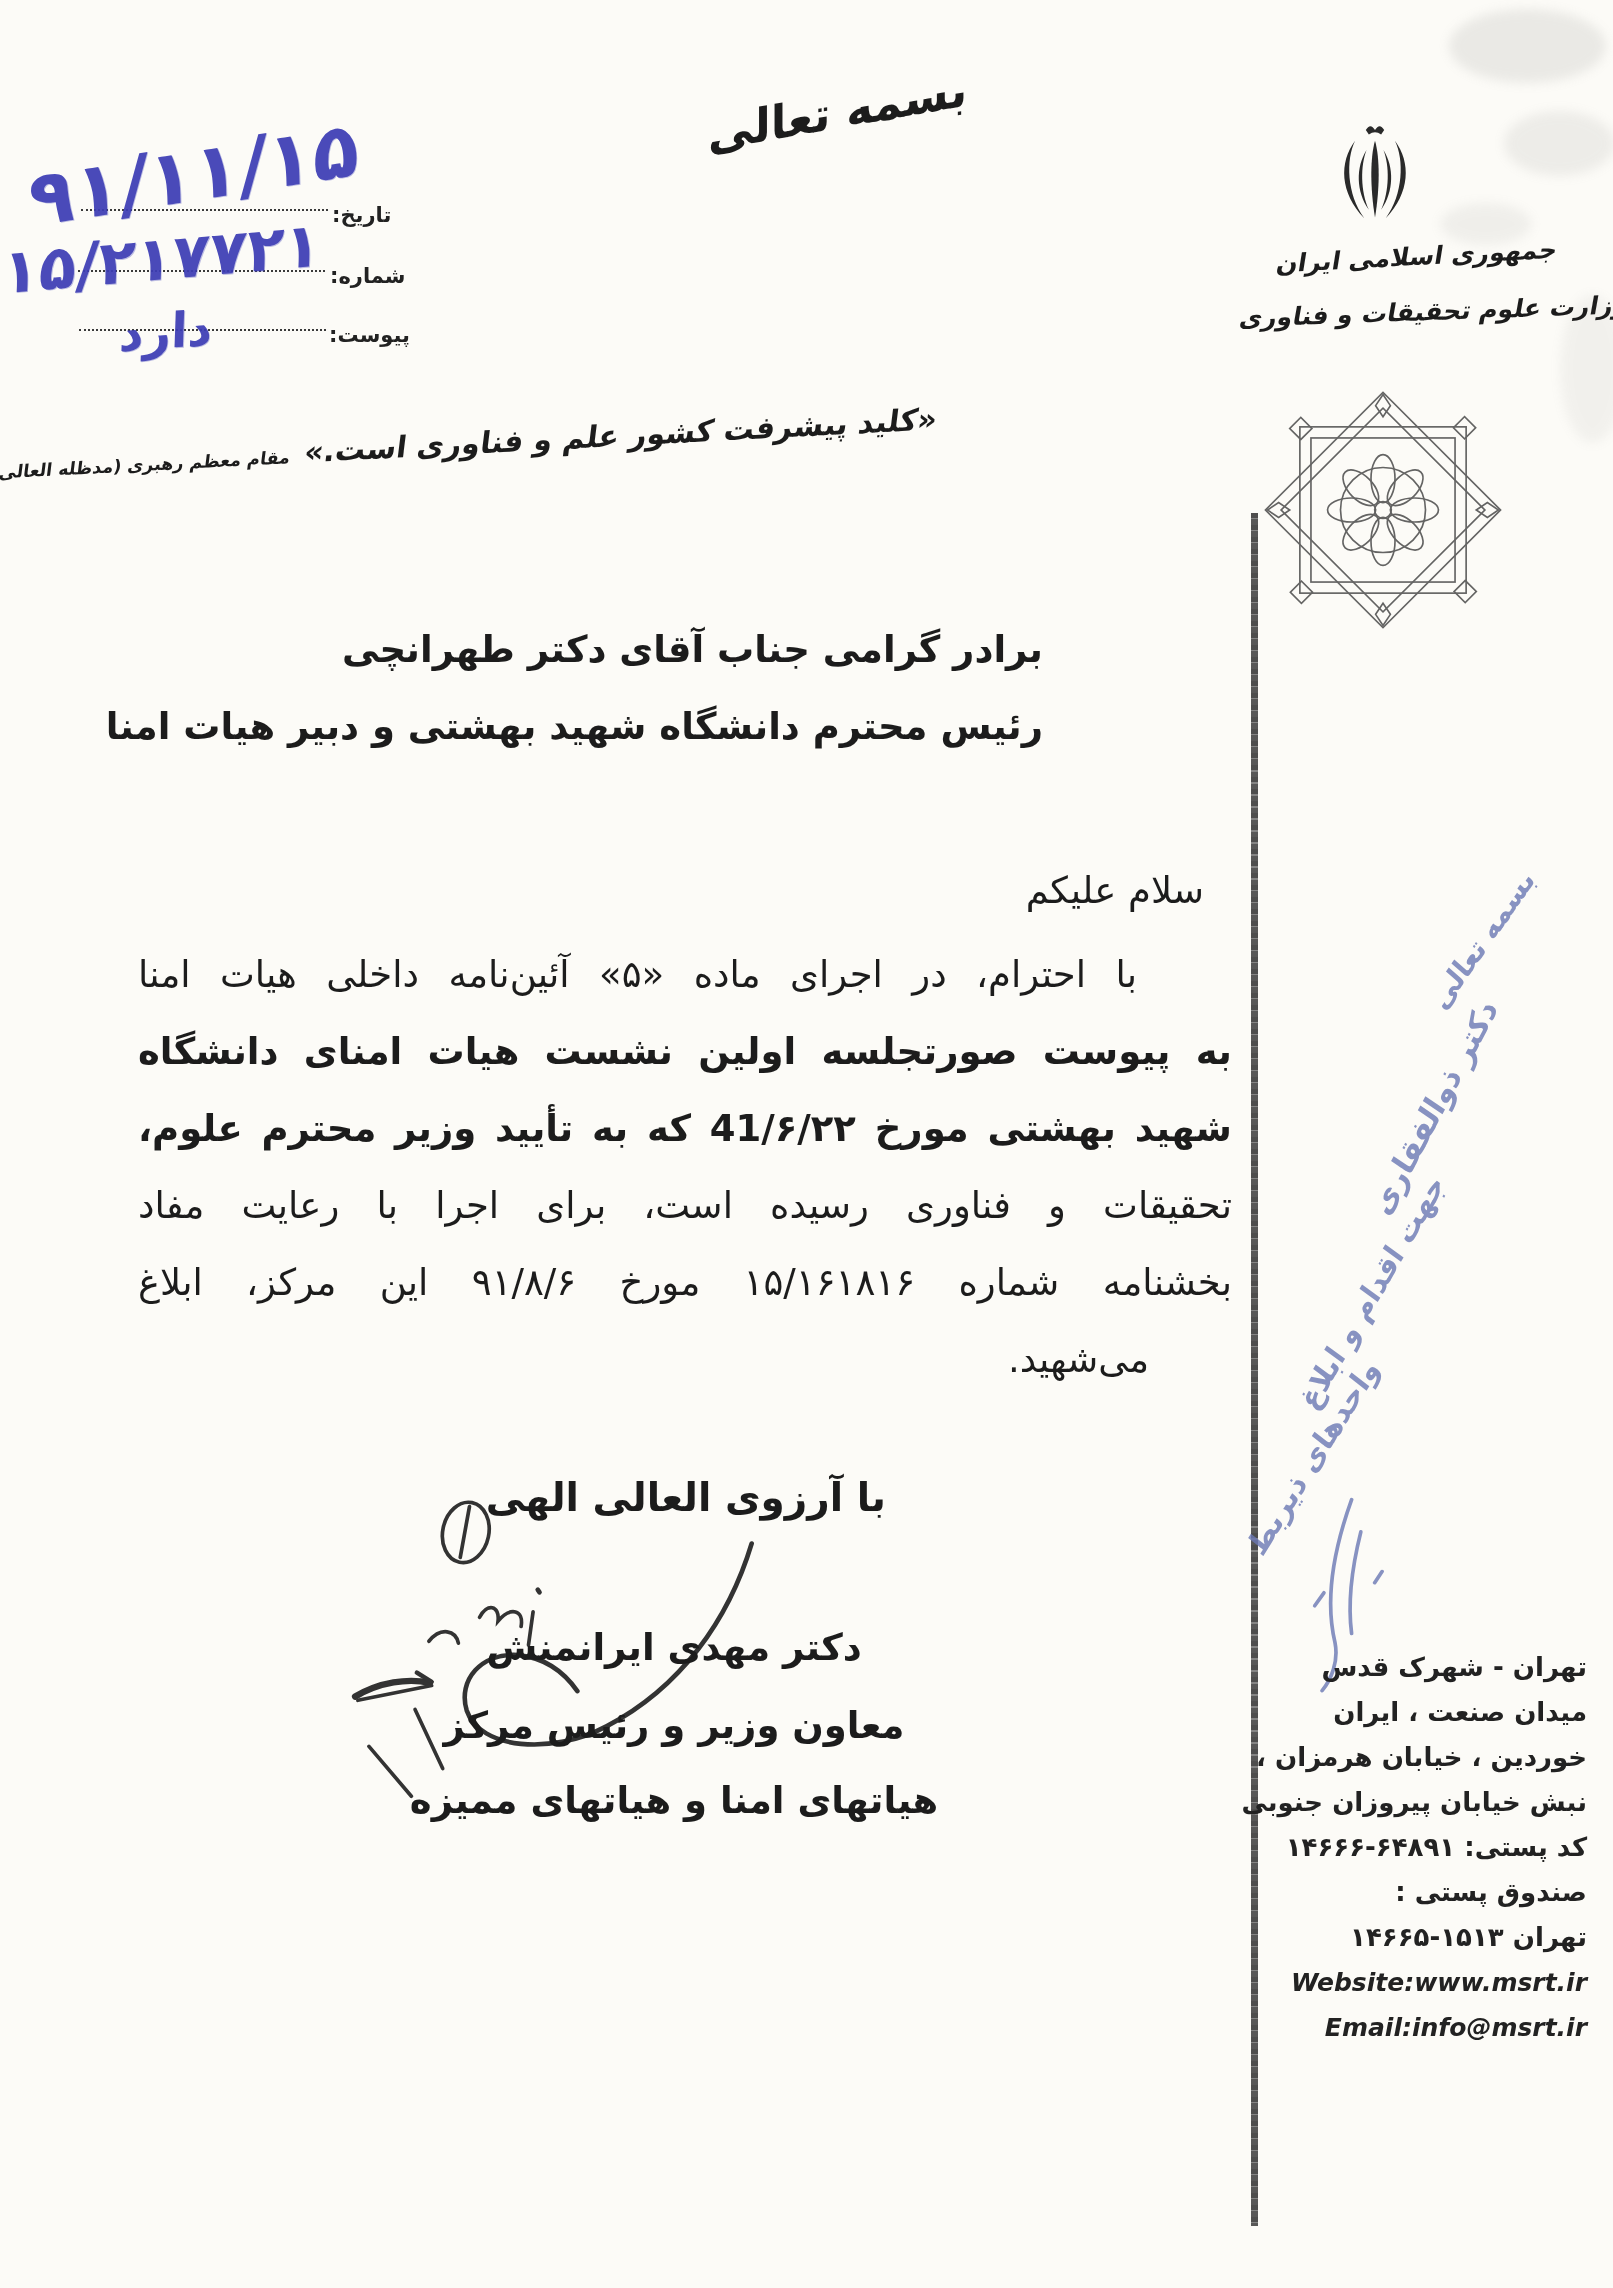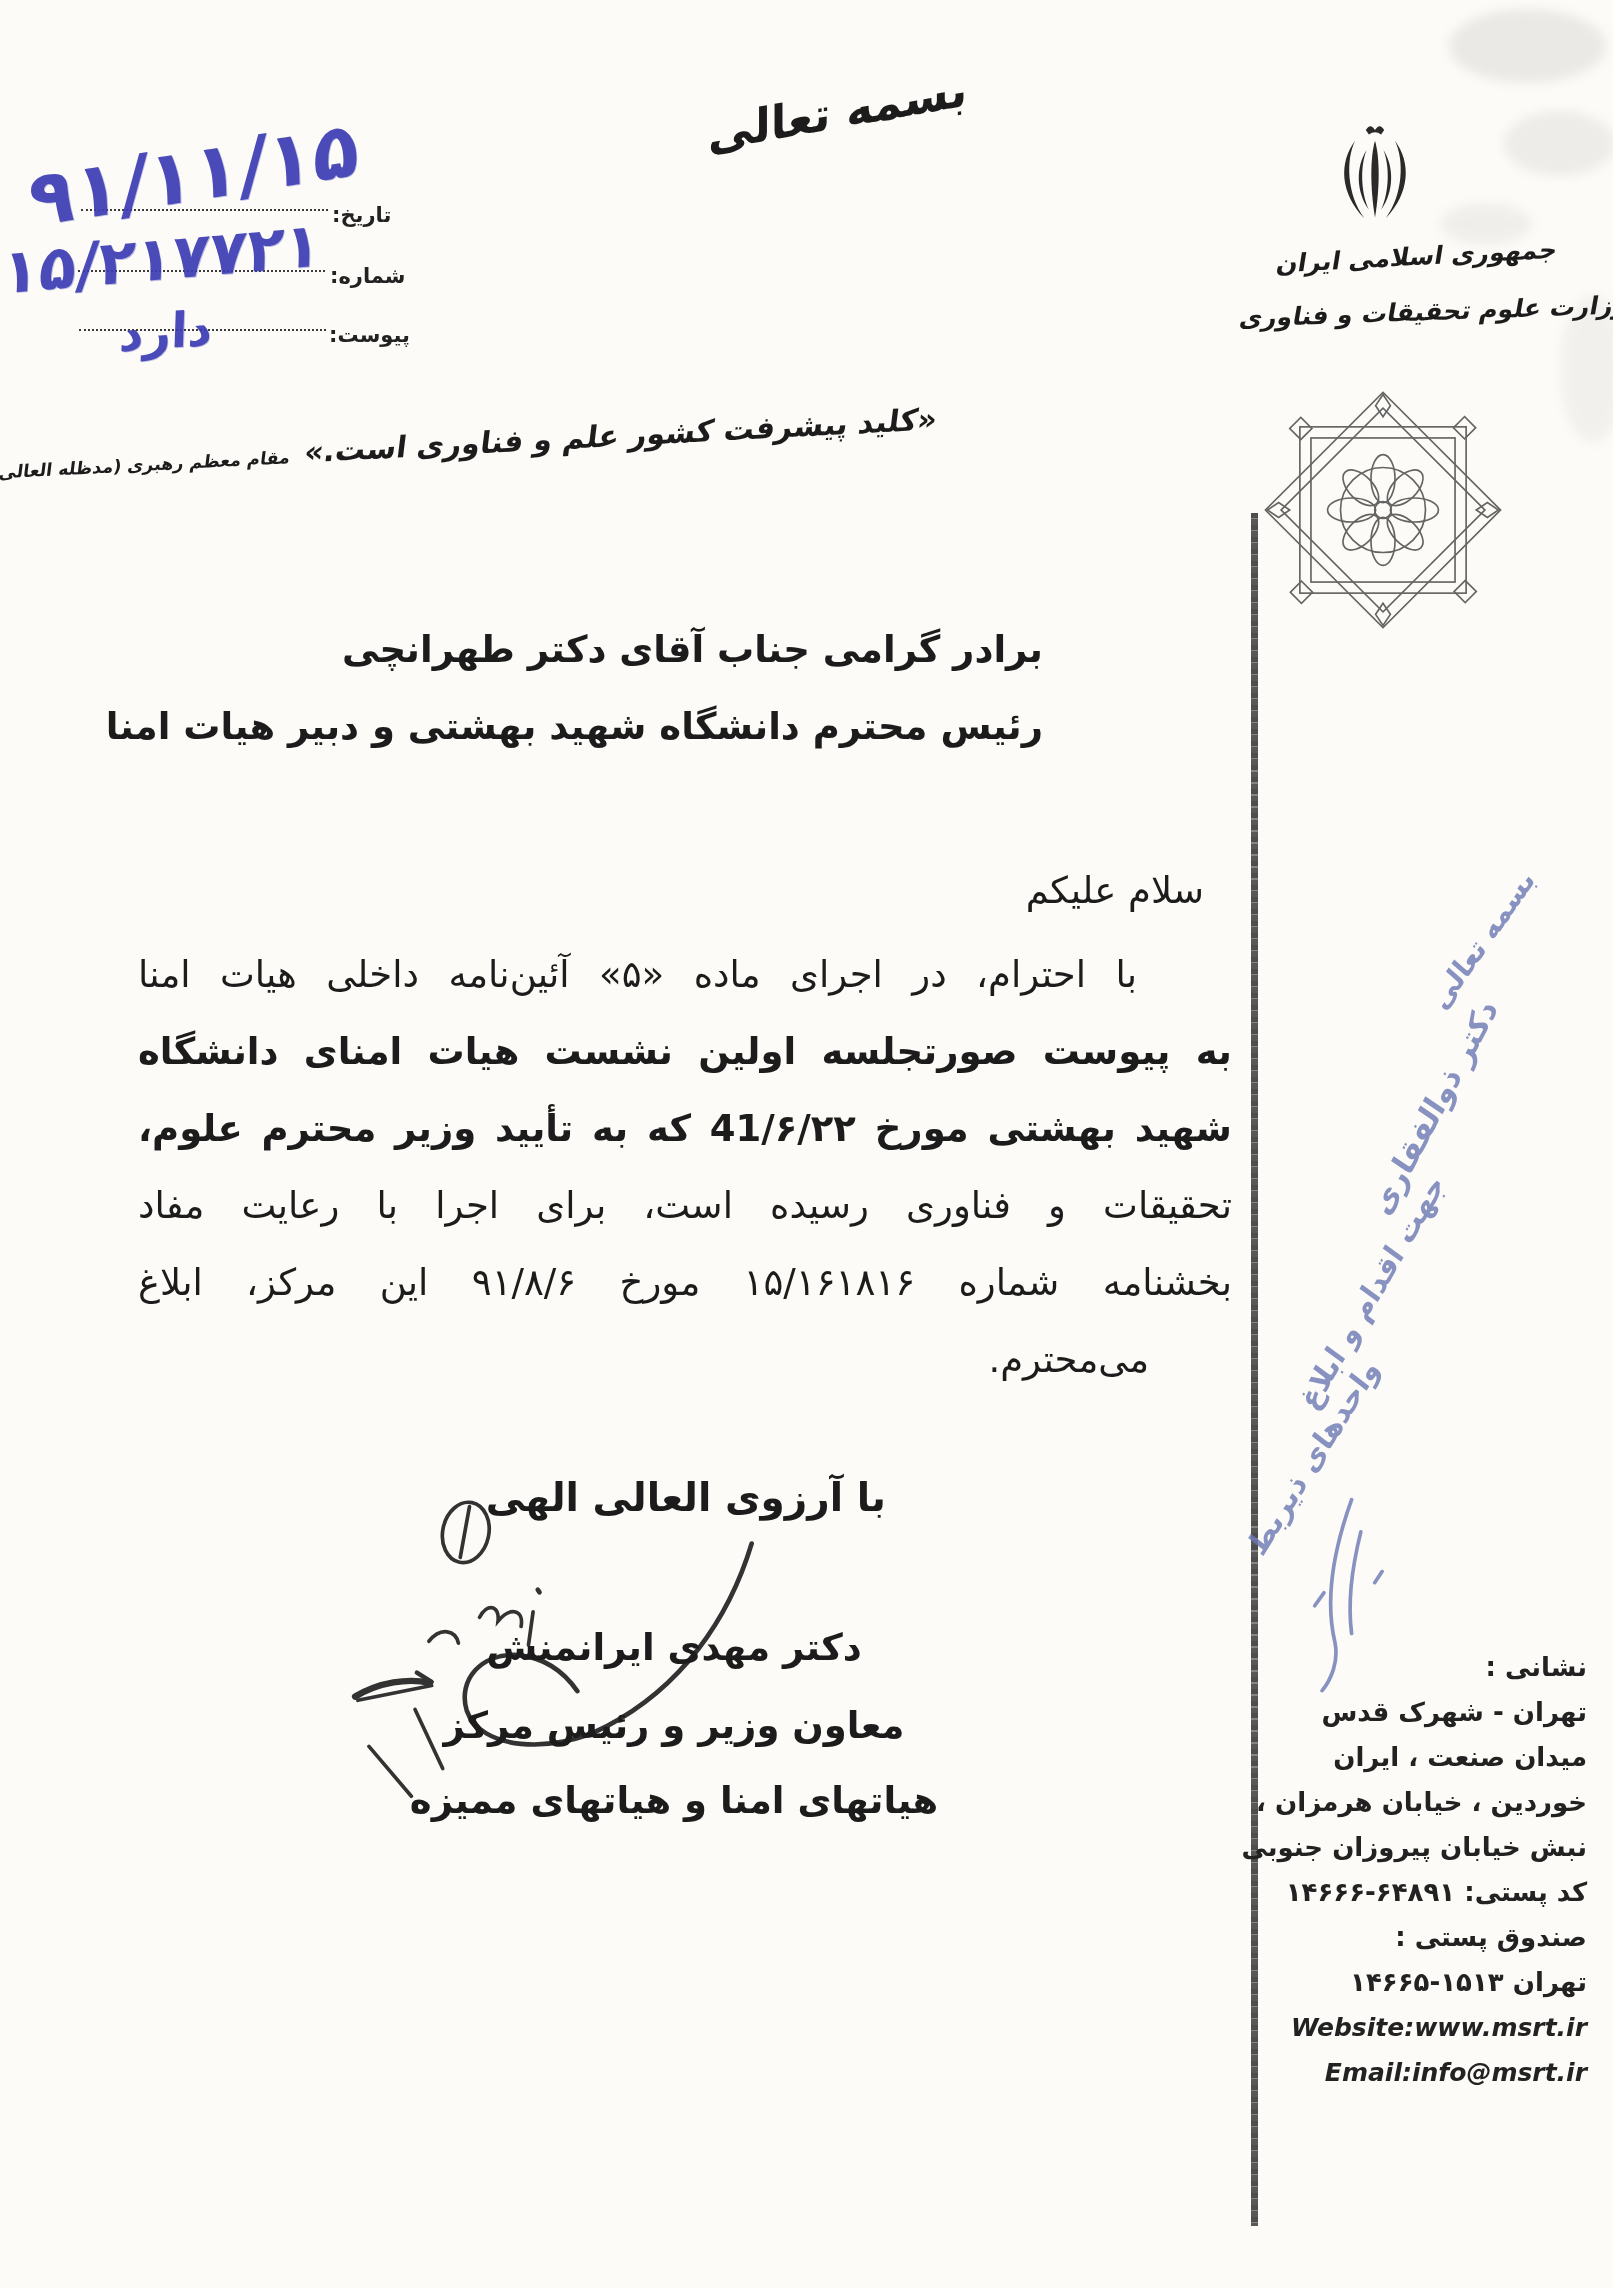--- a/index.html
+++ b/index.html
@@ -133,21 +133,21 @@
 <div class="abs rcpt fa" style="right:570px;top:705px;">رئیس محترم دانشگاه شهید بهشتی و دبیر هیات امنا</div>
 
 <div class="abs salut fa" style="right:409px;top:869px;">سلام علیکم</div>
 
 <div class="abs bodyblock" style="left:138px;top:936px;">
   <div class="bline first">با احترام، در اجرای ماده «۵» آئین‌نامه داخلی هیات امنا</div>
   <div class="bline b">به پیوست صورتجلسه اولین نشست هیات امنای دانشگاه</div>
   <div class="bline b">شهید بهشتی مورخ 41/۶/۲۲ که به تأیید وزیر محترم علوم،</div>
   <div class="bline">تحقیقات و فناوری رسیده است، برای اجرا با رعایت مفاد</div>
   <div class="bline">بخشنامه شماره ۱۵/۱۶۱۸۱۶ مورخ ۹۱/۸/۶ این مرکز، ابلاغ</div>
-  <div class="bline last">می‌محترم.</div>
+  <div class="bline last">می‌شهید.</div>
 </div>
 
 <div class="abs closing fa" style="right:727px;top:1475px;">با آرزوی العالی الهی</div>
 
 <svg class="abs" style="left:341px;top:1431px;" width="434" height="415" viewBox="0 0 470 450" fill="none" stroke="#1e1e1e" stroke-linecap="round" opacity="0.9">
   <ellipse cx="135" cy="110" rx="25" ry="33" stroke-width="4" transform="rotate(12 135 110)"></ellipse>
   <path d="M139 82 L129 137" stroke-width="4"></path>
   <path d="M445 122 C420 205 368 278 288 320 C228 352 150 345 136 303 C126 270 152 240 192 243 C222 246 242 262 256 282" stroke-width="5"></path>
   <path d="M95 228 C108 212 124 216 127 230" stroke-width="4"></path>
   <path d="M150 202 C158 186 172 189 170 206 C184 190 198 194 195 212" stroke-width="4"></path>
@@ -169,21 +169,20 @@
 <div class="abs note-frag fa" style="right:189px;top:1168px;transform:rotate(-60deg) skewX(-6deg);">جهت اقدام و ابلاغ</div>
 <div class="abs note-frag fa" style="right:254px;top:1352px;transform:rotate(-58deg) skewX(-6deg);">واحدهای ذیربط</div>
 <svg class="abs" style="left:1287px;top:1495px;" width="120" height="203" viewBox="0 0 130 220" fill="none" stroke="#6b78b4" stroke-width="4" stroke-linecap="round" opacity="0.8">
   <path d="M70 5 C52 55 40 110 52 160 C56 180 48 200 38 212"></path>
   <path d="M80 40 C70 80 66 120 70 150"></path>
   <path d="M30 120 l10 -14"></path>
   <path d="M95 95 l8 -12"></path>
 </svg>
 
 <div class="abs addr fa" style="right:26px;top:1645px;">
-  <div>نشانی :</div>
   <div>
       <div>تهران - شهرک قدس</div>
       <div>میدان صنعت ، ایران</div>
       <div>خوردین ، خیابان هرمزان ،</div>
       <div>نبش خیابان پیروزان جنوبی</div>
       <div>کد پستی: ۶۴۸۹۱-۱۴۶۶۶</div>
       <div>صندوق پستی :</div>
       <div>تهران ۱۵۱۳-۱۴۶۶۵</div>
     </div>
   <div class="web">Website:www.msrt.ir</div>

